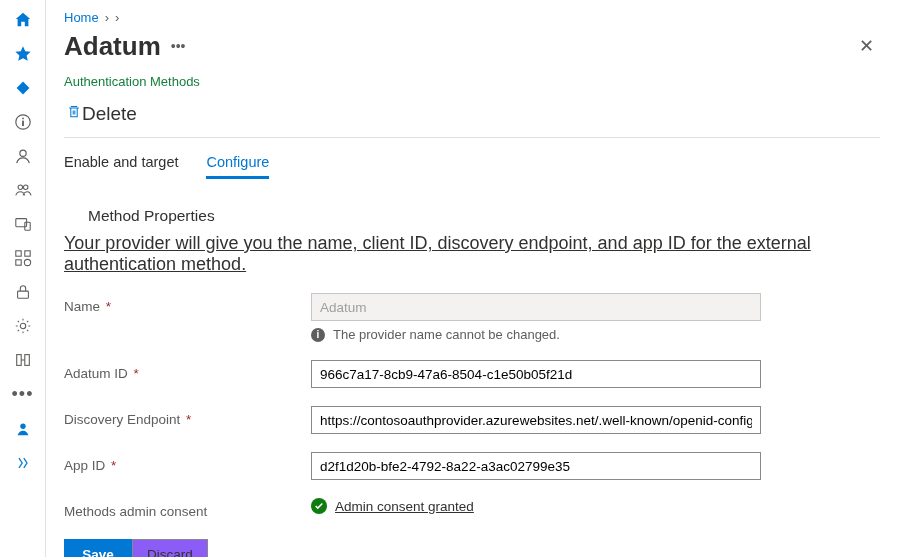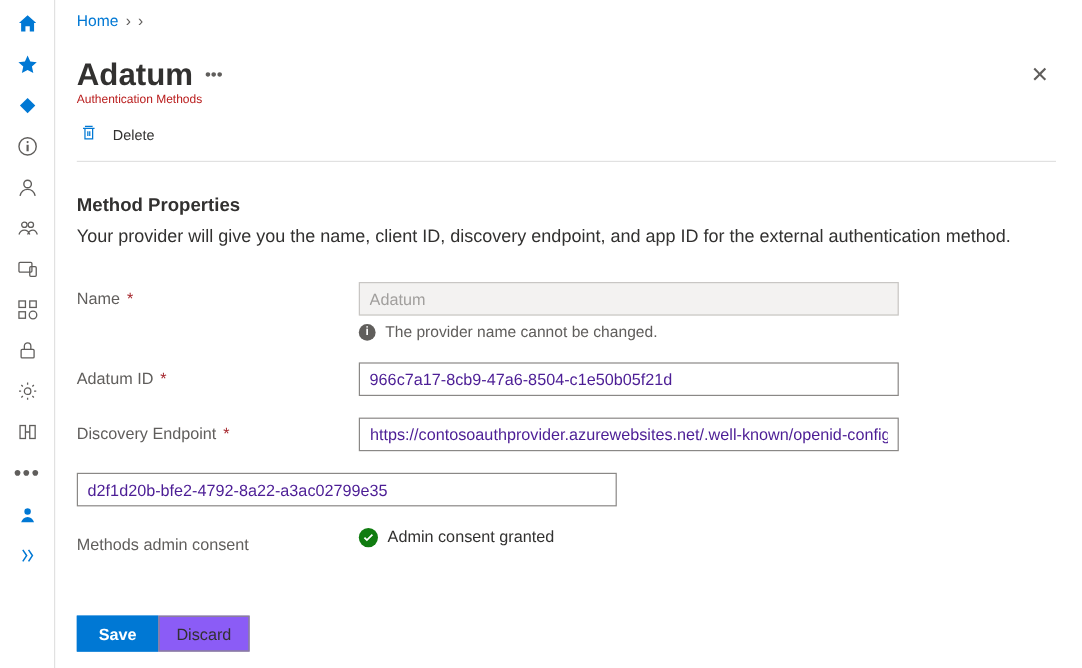--- a/index.html
+++ b/index.html
@@ -3,46 +3,46 @@
 <meta charset="utf-8">
 <style>
   * { box-sizing: border-box; }
   html, body { margin: 0; padding: 0; font-family: "Segoe UI", Arial, sans-serif; font-size: 13.5px; color: #323130; background: #fff; }
   .app { display: flex; width: 902px; height: 557px; overflow: hidden; }
   .rail { width: 46px; background: #fff; border-right: 1px solid #e1e1e1; display: flex; flex-direction: column; align-items: center; padding-top: 10px; gap: 14px; flex-shrink: 0; }
   .rail .icon { width: 20px; height: 20px; display: flex; align-items: center; justify-content: center; color: #605e5c; cursor: pointer; }
   .rail .icon.active-blue svg { fill: #0078d4; }
   .rail .dots { font-size: 18px; letter-spacing: 1px; color: #605e5c; cursor: pointer; text-align: center; }
   .main { flex: 1; padding: 10px 22px 14px 18px; overflow: hidden; position: relative; display: flex; flex-direction: column; }
-  .breadcrumb { font-size: 13px; color: #605e5c; margin-bottom: 20px; display: flex; align-items: flex-end; gap: 6px; }
+  .breadcrumb { font-size: 13px; color: #605e5c; margin-bottom: 4px; display: flex; align-items: flex-end; gap: 6px; }
   .breadcrumb a { color: #0078d4; text-decoration: none; cursor: pointer; }
   .breadcrumb .sep { color: #605e5c; }
   .title-row { display: flex; align-items: center; }
   .title { font-size: 26px; font-weight: 600; margin: 2px 0 0 0; }
   .title-dots { margin-left: 10px; color: #605e5c; cursor: pointer; font-size: 14px; }
   .close-x { margin-left: auto; color: #605e5c; cursor: pointer; font-size: 18px; padding: 4px 6px; }
-  .subtitle { color: #b91c1c; font-size: 10px; margin-top: 0px; }
+  .subtitle { color: #15803d; font-size: 13px; margin-top: 12px; }
   .toolbar { display: flex; align-items: center; gap: 8px; margin-top: 10px; padding-bottom: 8px; border-bottom: 1px solid #e1e1e1; }
-  .toolbar-btn { display: flex; align-items: center; gap: 12px; color: #323130; cursor: pointer; font-size: 12px; padding: 4px 2px; }
+  .toolbar-btn { display: flex; align-items: center; gap: 0; color: #323130; cursor: pointer; font-size: 19px; padding: 4px 2px; }
   .toolbar-btn .del-icon { color: #0078d4; }
   .tabs { display: flex; gap: 28px; margin-top: 16px; border-bottom: none; }
   .tab { font-size: 14.5px; color: #323130; padding-bottom: 6px; cursor: pointer; }
   .tab.active { color: #0078d4; font-weight: 400; border-bottom: 3px solid #0078d4; }
-  .section-title { font-weight: 700; font-size: 15.5px; margin-top: 28px; margin-bottom: 8px; }
-  .section-desc { font-size: 15px; color: #323130; margin-bottom: 29px; }
+  .section-title { font-weight: 400; font-size: 15.5px; margin-top: 28px; margin-bottom: 8px; margin-left: 24px; }
+  .section-desc { font-size: 18px; color: #323130; margin-bottom: 18px; text-decoration: underline; }
   .form { display: flex; flex-direction: column; gap: 18px; }
-  .row { display: flex; align-items: flex-start; gap: 10px; }
+  .row { display: flex; align-items: flex-start; gap: 22px; }
   .label { width: 225px; flex-shrink: 0; color: #605e5c; font-size: 13.5px; padding-top: 6px; }
   .req { color: #a4262c; margin-left: 2px; }
   .field { flex: 1; max-width: 450px; }
-  input.txt { width: 100%; height: 28px; border: 1px solid #8a8886; padding: 3px 8px; font-size: 13.5px; font-family: inherit; color: #4c1d95; }
+  input.txt { width: 100%; height: 28px; border: 1px solid #8a8886; padding: 3px 8px; font-size: 13.5px; font-family: inherit; color: #000000; }
   input.txt:disabled { background: #f3f2f1; color: #a19f9d; border-color: #c8c6c4; }
   .hint { display: flex; align-items: center; gap: 8px; margin-top: 6px; color: #605e5c; font-size: 13px; }
   .hint .i-icon { width: 14px; height: 14px; border-radius: 50%; background: #605e5c; color: #fff; display: flex; align-items: center; justify-content: center; font-size: 10px; font-weight: 600; }
-  .consent-row { display: flex; gap: 8px; }
+  .consent-row { display: flex; align-items: center; gap: 8px; text-decoration: underline; }
   .check-circle { width: 16px; height: 16px; border-radius: 50%; background: #107c10; display: flex; align-items: center; justify-content: center; }
   .check-circle svg { width: 10px; height: 10px; }
   .footer { margin-top: auto; padding-top: 20px; display: flex; }
   .btn { height: 30px; min-width: 68px; padding: 0 14px; font-size: 13.5px; cursor: pointer; border: 1px solid #8a8886; background: #8b5cf6; color: #323130; font-family: inherit; }
   .btn.primary { background: #0078d4; color: #fff; border-color: #0078d4; font-weight: 600; }
 </style>
 </head>
 <body>
 
 <div class="app">
@@ -148,20 +148,24 @@
       <div class="toolbar-btn">
         <span class="del-icon">
           <svg viewBox="0 0 20 20" width="16" height="16">
               <path d="M6 3h8M4 5h12M6 5v11h8V5M9 8v5M11 8v5" fill="none" stroke="#0078d4" stroke-width="1.3"></path>
             </svg>
         </span>
         <span>Delete</span>
       </div>
     </div>
 
+    <div class="tabs">
+      <div class="tab">Enable and target</div>
+      <div class="tab active">Configure</div>
+    </div>
 
     <div class="section-title">Method Properties</div>
     <div class="section-desc">Your provider will give you the name, client ID, discovery endpoint, and app ID for the external authentication method.</div>
 
     <div class="form">
       <div class="row">
         <div class="label"><span>Name</span> <span class="req">*</span></div>
         <div class="field">
           <input class="txt" disabled="" value="Adatum" style="">
           <div class="hint">
@@ -179,20 +183,21 @@
       </div>
 
       <div class="row">
         <div class="label"><span>Discovery Endpoint</span> <span class="req">*</span></div>
         <div class="field">
           <input class="txt" value="https://contosoauthprovider.azurewebsites.net/.well-known/openid-configurati..." style="">
         </div>
       </div>
 
       <div class="row">
+        <div class="label"><span>App ID</span> <span class="req">*</span></div>
         <div class="field">
           <input class="txt" value="d2f1d20b-bfe2-4792-8a22-a3ac02799e35" style="">
         </div>
       </div>
 
       <div class="row">
         <div class="label">Methods admin consent</div>
         <div class="field consent-row">
           <span class="check-circle">
             <svg viewBox="0 0 12 12">

